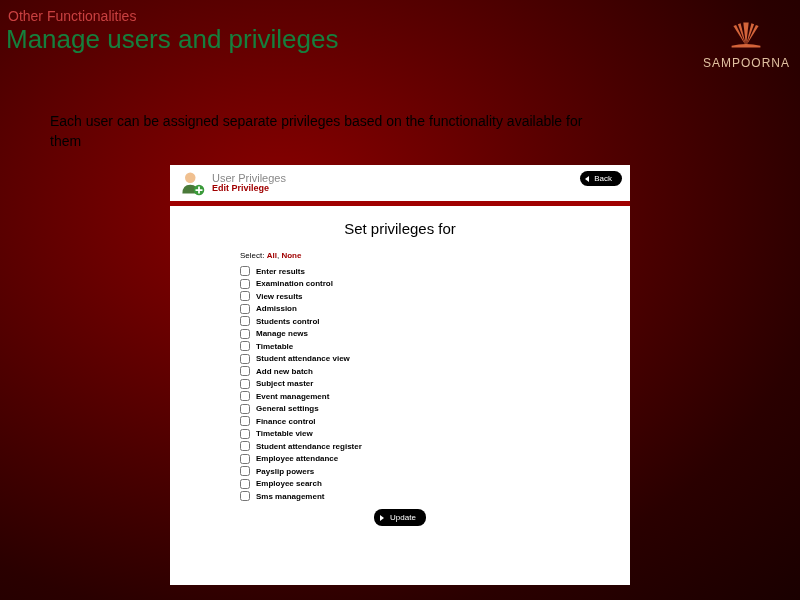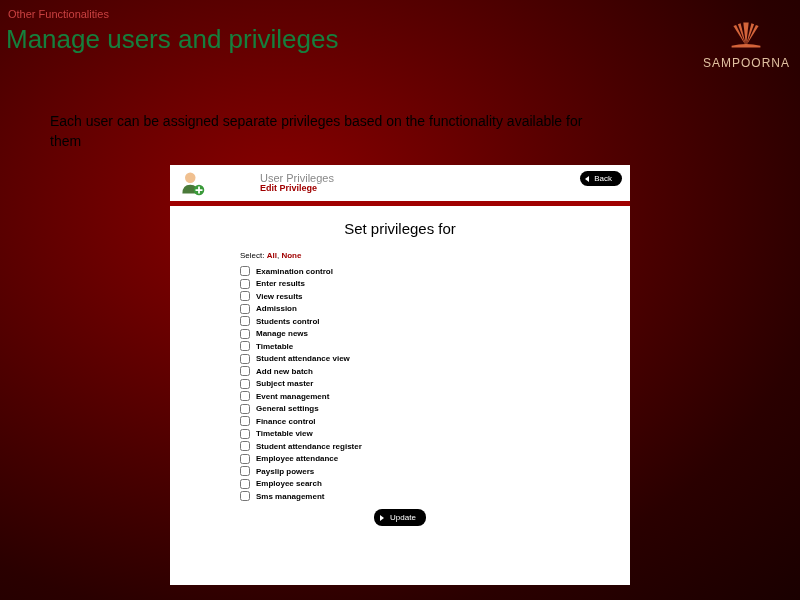--- a/index.html
+++ b/index.html
@@ -9,21 +9,21 @@
     background: radial-gradient(ellipse at 35% 35%, #8b0000 0%, #6b0000 25%, #4a0000 50%, #2a0000 75%, #1a0000 100%);
     font-family: Arial, sans-serif;
     position: relative;
     overflow: hidden;
   }
   .breadcrumb {
     position: absolute;
     top: 8px;
     left: 8px;
     color: #c94040;
-    font-size: 11px;
+    font-size: 14px;
   }
   .title {
     position: absolute;
     top: 24px;
     left: 6px;
     color: #15803d;
     font-size: 26px;
     font-weight: normal;
   }
   .description {
@@ -58,21 +58,20 @@
     width: 460px;
     height: 420px;
     background: #fff;
   }
   .panel-header {
     display: flex;
     align-items: center;
     padding: 4px 8px;
     background: #fff;
     position: relative;
-    gap: 48px;
   }
   .avatar-icon {
     width: 28px;
     height: 28px;
     margin-right: 6px;
   }
   .panel-titles { line-height: 1.1; }
   .panel-title-main { color: #888; font-size: 11px; }
   .panel-title-sub { color: #a00000; font-size: 9px; font-weight: bold; }
   .back-button {
@@ -178,25 +177,25 @@
   <div class="red-bar"></div>
   <div class="panel-body">
     <div class="set-label">Set privileges for</div>
     <div class="select-row">
       <span>Select:</span>
       <span class="link">All</span><span>, </span><span class="link">None</span>
     </div>
     <ul class="priv-list">
         <li>
           <input type="checkbox" style="">
+          <span>Enter results</span>
+        </li>
+        <li>
+          <input type="checkbox" style="">
           <span>Examination control</span>
-        </li>
-        <li>
-          <input type="checkbox" style="">
-          <span>Enter results</span>
         </li>
         <li>
           <input type="checkbox" style="">
           <span>View results</span>
         </li>
         <li>
           <input type="checkbox" style="">
           <span>Admission</span>
         </li>
         <li>

